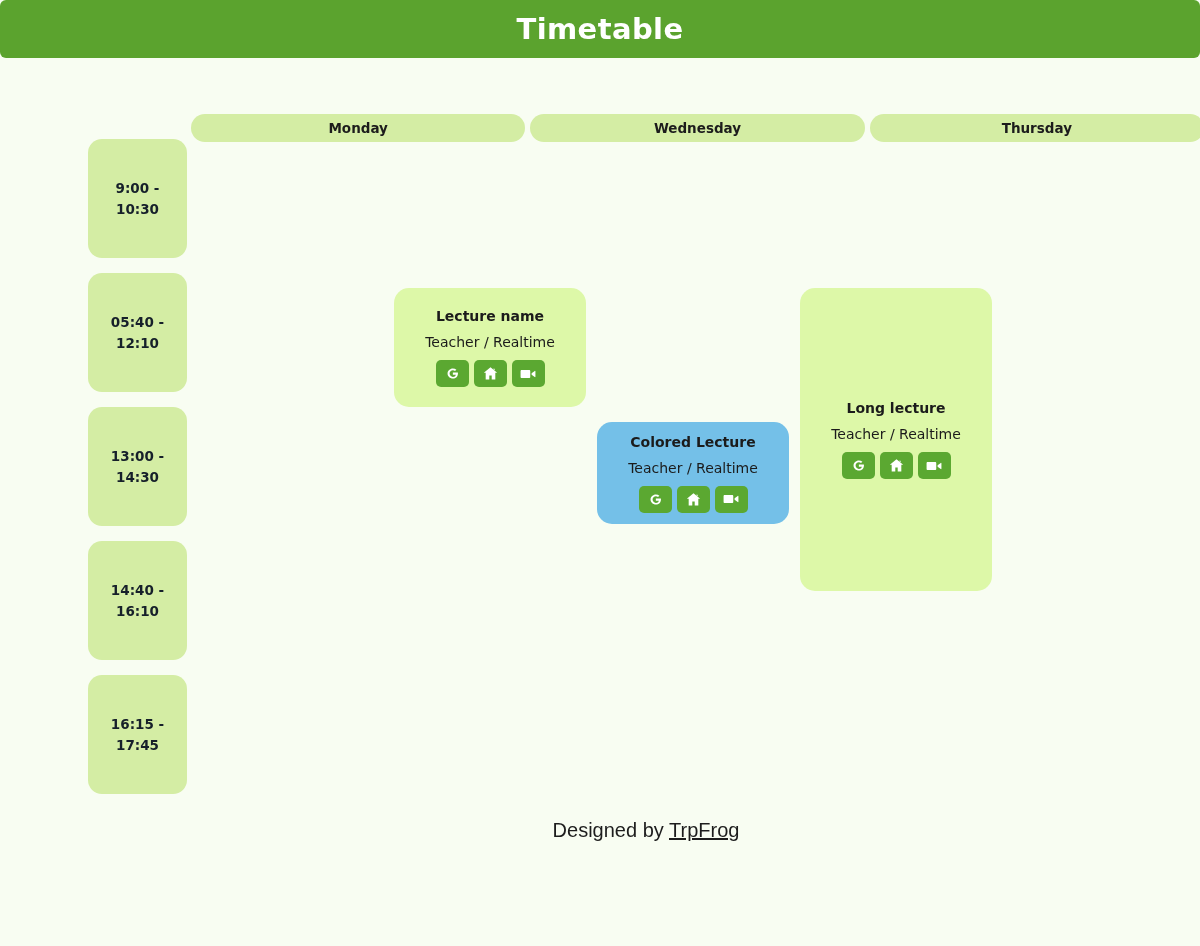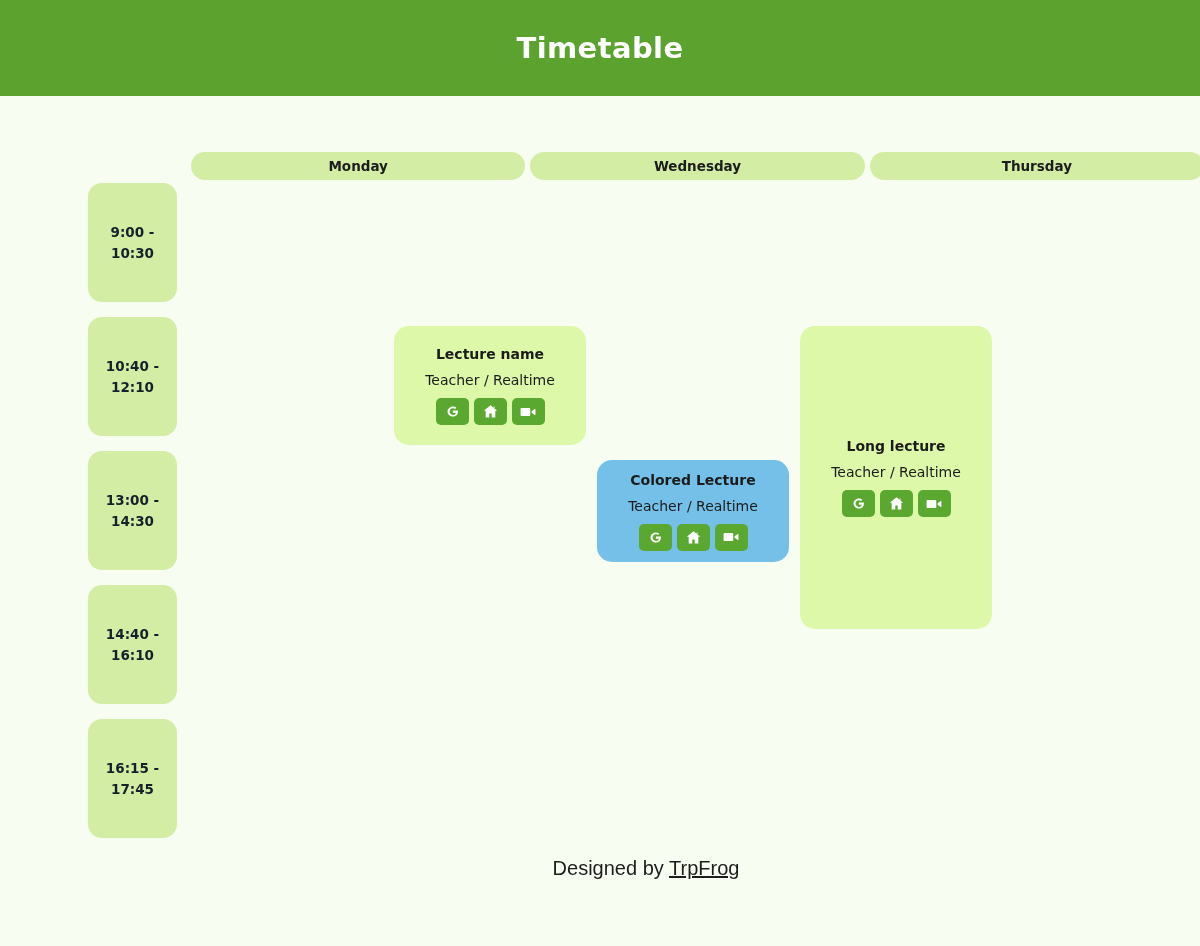--- a/index.html
+++ b/index.html
@@ -11,26 +11,27 @@
 
   body {
     font-family: "DejaVu Sans", sans-serif;
     background: #f8fdf2;
     overflow: hidden;
     position: relative;
   }
 
   
   .site-header {
-    height: 96px;
+    height: 58px;
     background: #5ba32e;
     display: flex;
     align-items: center;
     justify-content: center;
     width: 100%;
+    border-radius: 6px;
   }
   .site-title {
     color: #ffffff;
     font-size: 29px;
     font-weight: bold;
     letter-spacing: 0.4px;
   }
 
   
   .timetable-wrap {
@@ -68,22 +69,22 @@
     justify-content: center;
     font-size: 13.5px;
     font-weight: bold;
     color: #1c1c1c;
   }
 
   
   .time-col {
     position: absolute;
     left: 0;
-    top: 31px;
-    width: 89px;
+    top: 25px;
+    width: 99px;
   }
   .time-cell {
     background: #d4eda4;
     border-radius: 14px;
     height: 119px;
     margin-bottom: 15px;
     display: flex;
     flex-direction: column;
     align-items: center;
     justify-content: center;
@@ -203,21 +204,21 @@
         <span>Thursday</span>
       </div>
     </div>
 
     <div class="time-col">
       <div class="time-cell">
         <span>9:00 -</span>
         <span>10:30</span>
       </div>
       <div class="time-cell">
-        <span>10:40 -</span>
+        <span>05:40 -</span>
         <span>12:10</span>
       </div>
       <div class="time-cell">
         <span>13:00 -</span>
         <span>14:30</span>
       </div>
       <div class="time-cell">
         <span>14:40 -</span>
         <span>16:10</span>
       </div>

